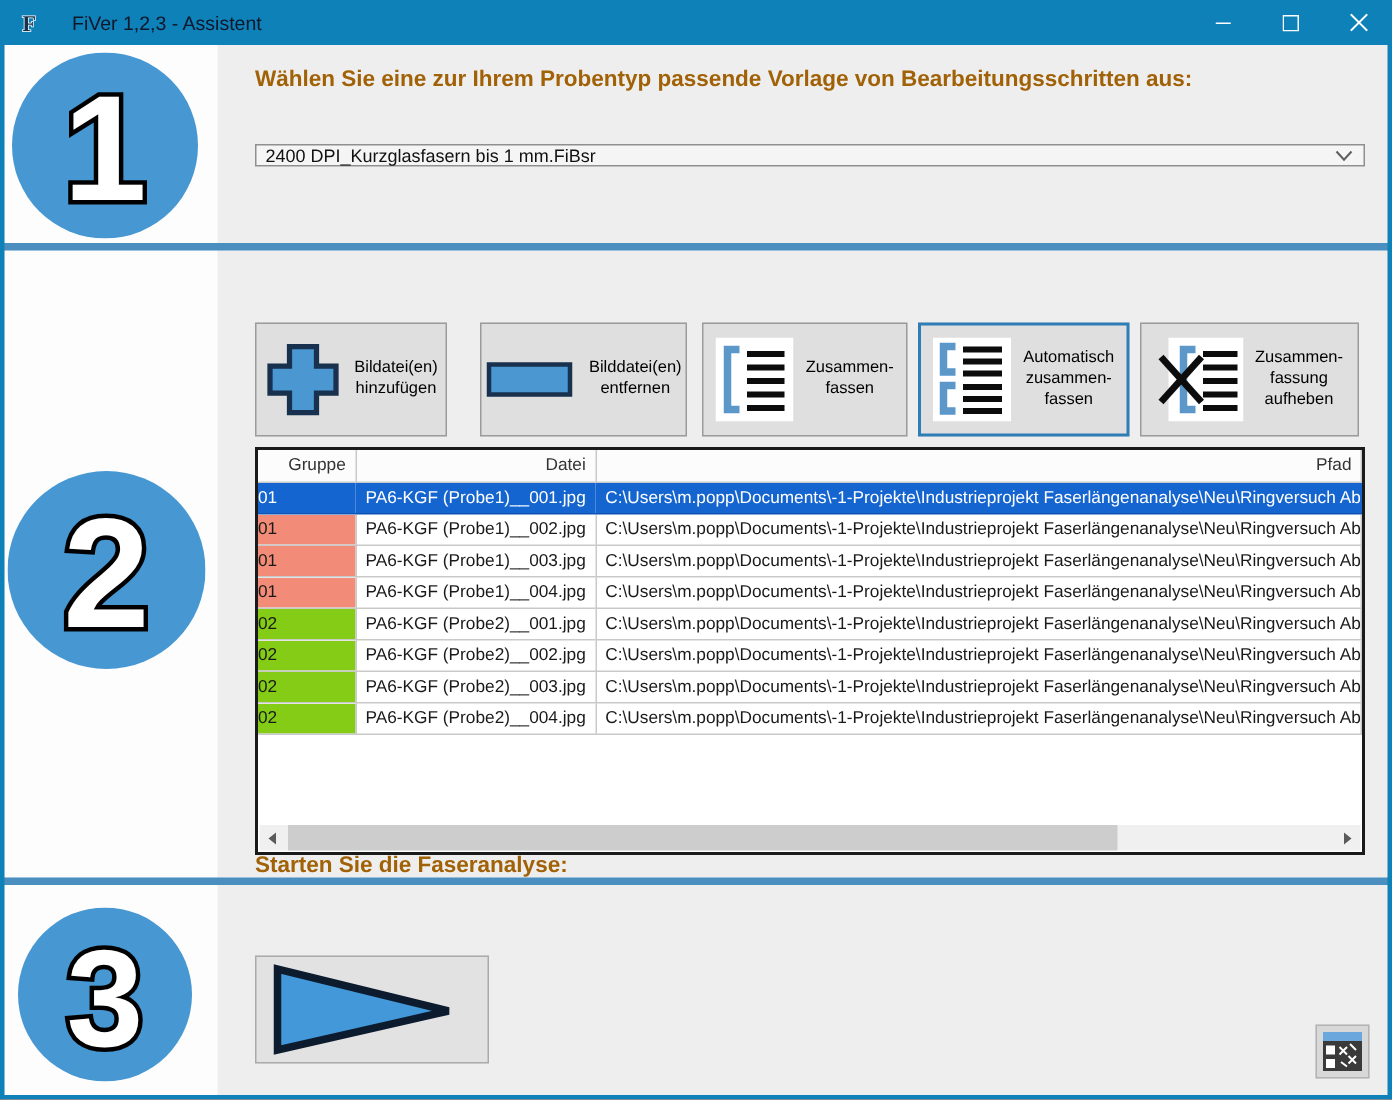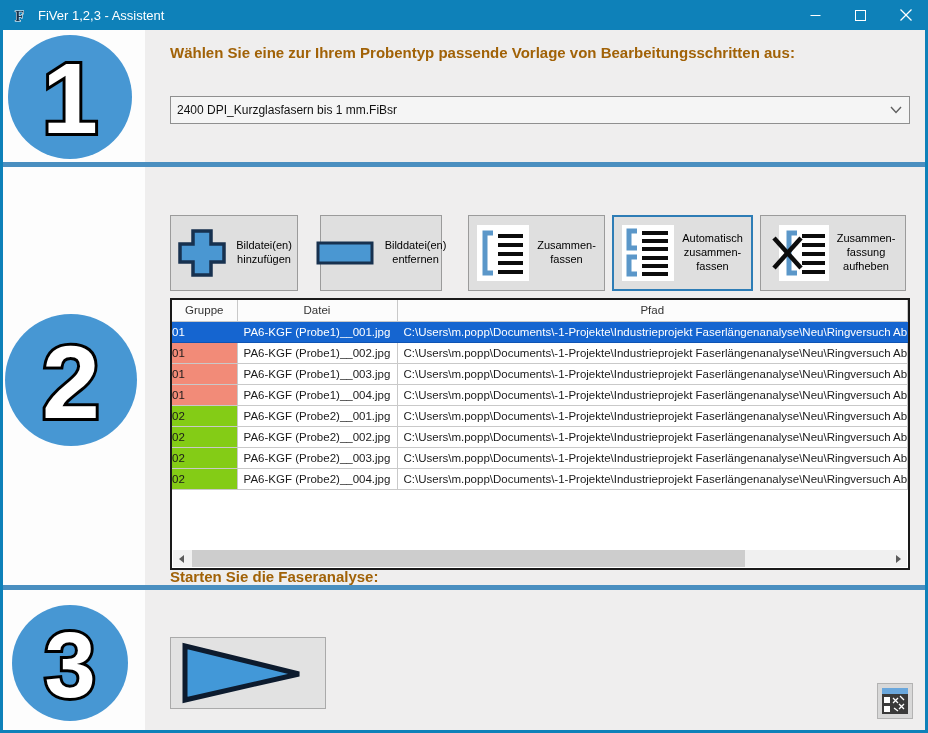--- a/index.html
+++ b/index.html
@@ -7,21 +7,21 @@
   .window {
     position:relative; width:928px; height:733px; background:#efeeee;
     overflow:hidden; margin:0 auto;
   }
   
   .titlebar {
     position:absolute; left:0; top:0; width:928px; height:30px;
     background:#0e81b9; display:flex; align-items:center;
   }
   .app-icon { width:17px; height:17px; margin-left:11px; flex:none; }
-  .title-text { color:#ffffff; font-size:13px; margin-left:10px; }
+  .title-text { color:#0f172a; font-size:13px; margin-left:20px; }
   .win-controls { position:absolute; right:0; top:0; height:30px; display:flex; }
   .win-btn { width:45px; height:30px; display:flex; align-items:center; justify-content:center; }
 
   
   .edge { position:absolute; background:#0e81b9; }
   .edge-l { left:0; top:30px; width:3px; height:703px; }
   .edge-r { left:925px; top:30px; width:3px; height:703px; }
   .edge-b { left:0; top:730px; width:928px; height:3px; }
 
   
@@ -37,53 +37,53 @@
   .sc2 { left:5px;  top:314px; }
   .sc3 { left:12px; top:605px; }
 
   .heading { position:absolute; left:170px; font-size:15px; font-weight:bold; color:#a16207; }
   .h1 { top:44px; width:745px; }
   .h2 { top:185px; width:745px; }
   .h3 { top:568px; width:745px; }
 
   
   .combo {
-    position:absolute; left:170px; top:96px; width:740px; height:28px;
+    position:absolute; left:170px; top:96px; width:740px; height:15px;
     background:#f5f5f5; border:1px solid #8f8f8f;
     display:flex; align-items:center; cursor:default;
   }
   .combo-value { font-size:12px; color:#111; padding-left:6px; flex:1;
     white-space:nowrap; overflow:hidden; }
   .combo-arrow { width:26px; height:100%; display:flex; align-items:center; justify-content:center; }
 
   
   .tb-btn {
     position:absolute; top:215px; height:76px; background:#dfdfdf;
     border:1px solid #9b9b9b; display:flex; align-items:center;
     justify-content:center; gap:8px; cursor:pointer; padding:0 4px;
   }
   .tb1 { left:170px; width:128px; }
-  .tb2 { left:320px; width:122px;gap:11px; }
+  .tb2 { left:320px; width:138px;gap:11px; }
   .tb3 { left:468px; width:137px; }
   .tb4 { left:612px; width:141px; border:2px solid #2e7db6; }
   .tb5 { left:760px; width:146px; }
   .tb-label { font-size:11px; color:#000; text-align:center; white-space:pre-line; line-height:1.25; }
   .tb-ic { flex:none; display:block; }
 
   
   .grid-wrap {
     position:absolute; left:170px; top:298px; width:740px; height:272px;
     background:#ffffff; border:2px solid #1a1a1a;
   }
   table.filegrid { border-collapse:collapse; table-layout:fixed; width:100%; }
   table.filegrid col.c-g { width:65px; }
   table.filegrid col.c-d { width:160px; }
   th,td { height:21px; font-size:11.5px; font-weight:normal; padding:0 6px;
     border-right:1px solid #c9c9c9; border-bottom:1px solid #c9c9c9;
-    white-space:nowrap; overflow:hidden; text-align:center; color:#1a1a1a; }
+    white-space:nowrap; overflow:hidden; text-align:right; color:#1a1a1a; }
   th { color:#333; background:#fcfcfc; }
   td.g { text-align:left; padding:0; }
   tr.grp-a td.g { background:#f28b78; }
   tr.grp-b td.g { background:#84cc16; }
   tr.sel td { background:#1565d0; color:#ffffff; border-right-color:#1565d0; border-bottom-color:#0f54b4; }
 
   
   .hscroll {
     position:absolute; left:1px; right:1px; bottom:1px; height:17px;
     background:#f0f0f0; display:flex; align-items:center;

